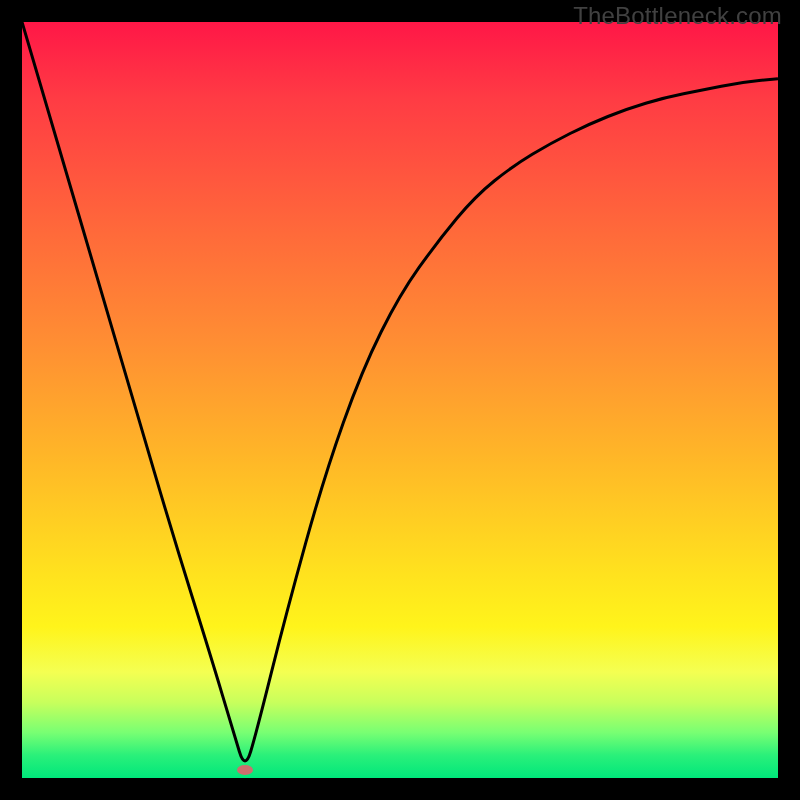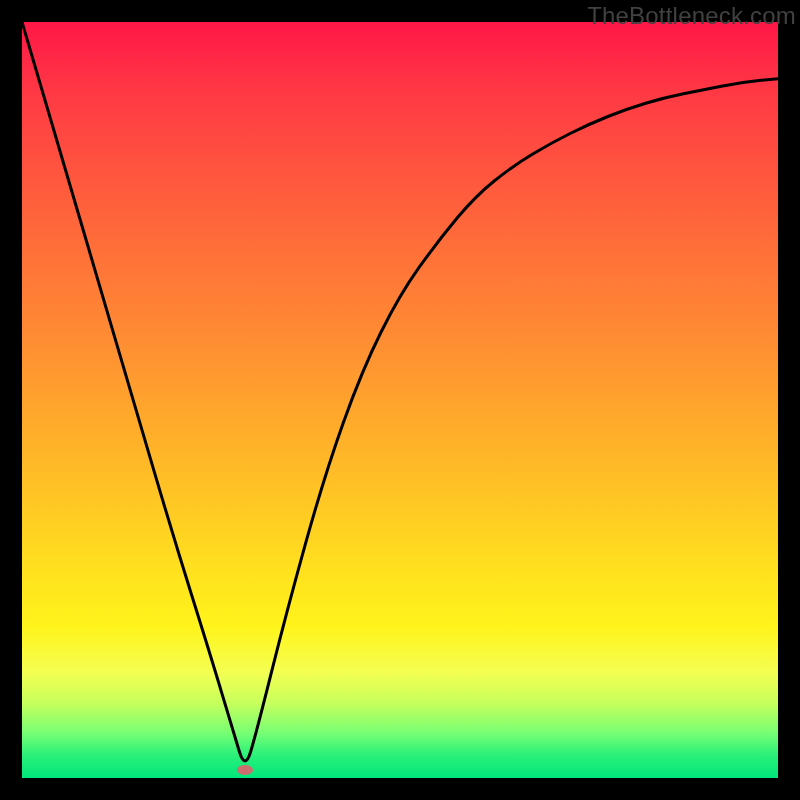--- a/index.html
+++ b/index.html
@@ -13,21 +13,21 @@
   }
   .outer {
     position: relative;
     width: 800px;
     height: 800px;
     background: #000;
   }
   .watermark {
     position: absolute;
     top: 2px;
-    right: 4px;
+    right: 18px;
     color: #414141;
     font-size: 24px;
     font-weight: 400;
     letter-spacing: 0.2px;
     z-index: 20;
     text-align: right;
   }
   .plot {
     position: absolute;
     left: 22px;

